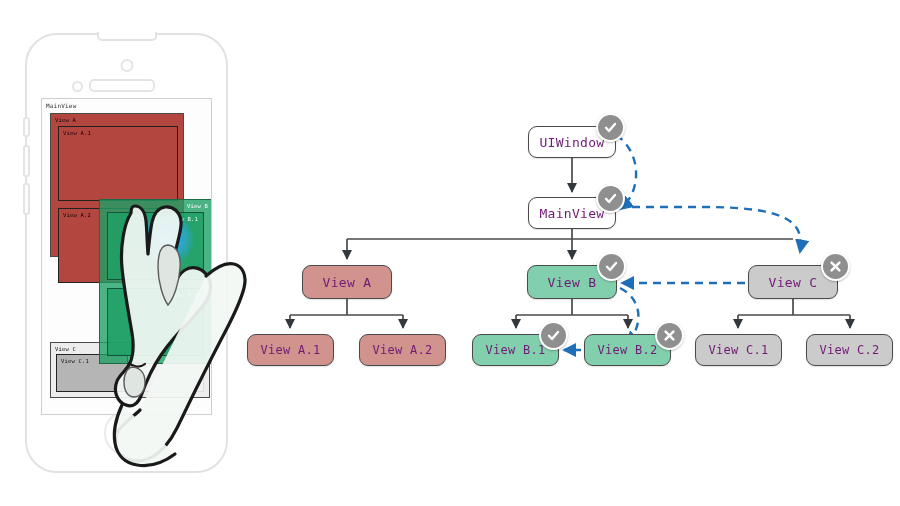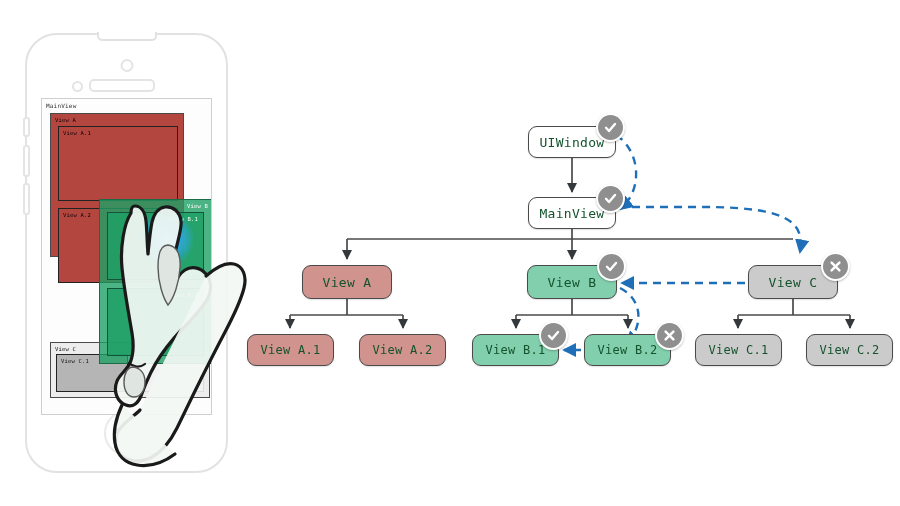--- a/index.html
+++ b/index.html
@@ -81,21 +81,21 @@
     filter:blur(1.5px);
   }
   .hand-svg{position:absolute;left:0;top:0;width:900px;height:506px;pointer-events:none;}
 
   
   .node{
     position:absolute;box-sizing:border-box;
     border:1.4px solid #4a4a4a;border-radius:9px;
     font-family:"DejaVu Sans Mono",monospace;
     display:flex;align-items:center;justify-content:center;
-    color:#14532d;letter-spacing:.3px;
+    color:#701a75;letter-spacing:.3px;
     box-shadow:0 1px 1.5px rgba(0,0,0,.12);
   }
   .n-white{background:#ffffff;font-size:13px;}
   .n-red  {background:#d0938d;font-size:13px;}
   .n-green{background:#82cfad;font-size:13px;}
   .n-gray {background:#cbcbcb;font-size:13px;}
   .n-sm{font-size:12px;}
 
   .badge{
     position:absolute;width:25px;height:25px;border-radius:50%;

